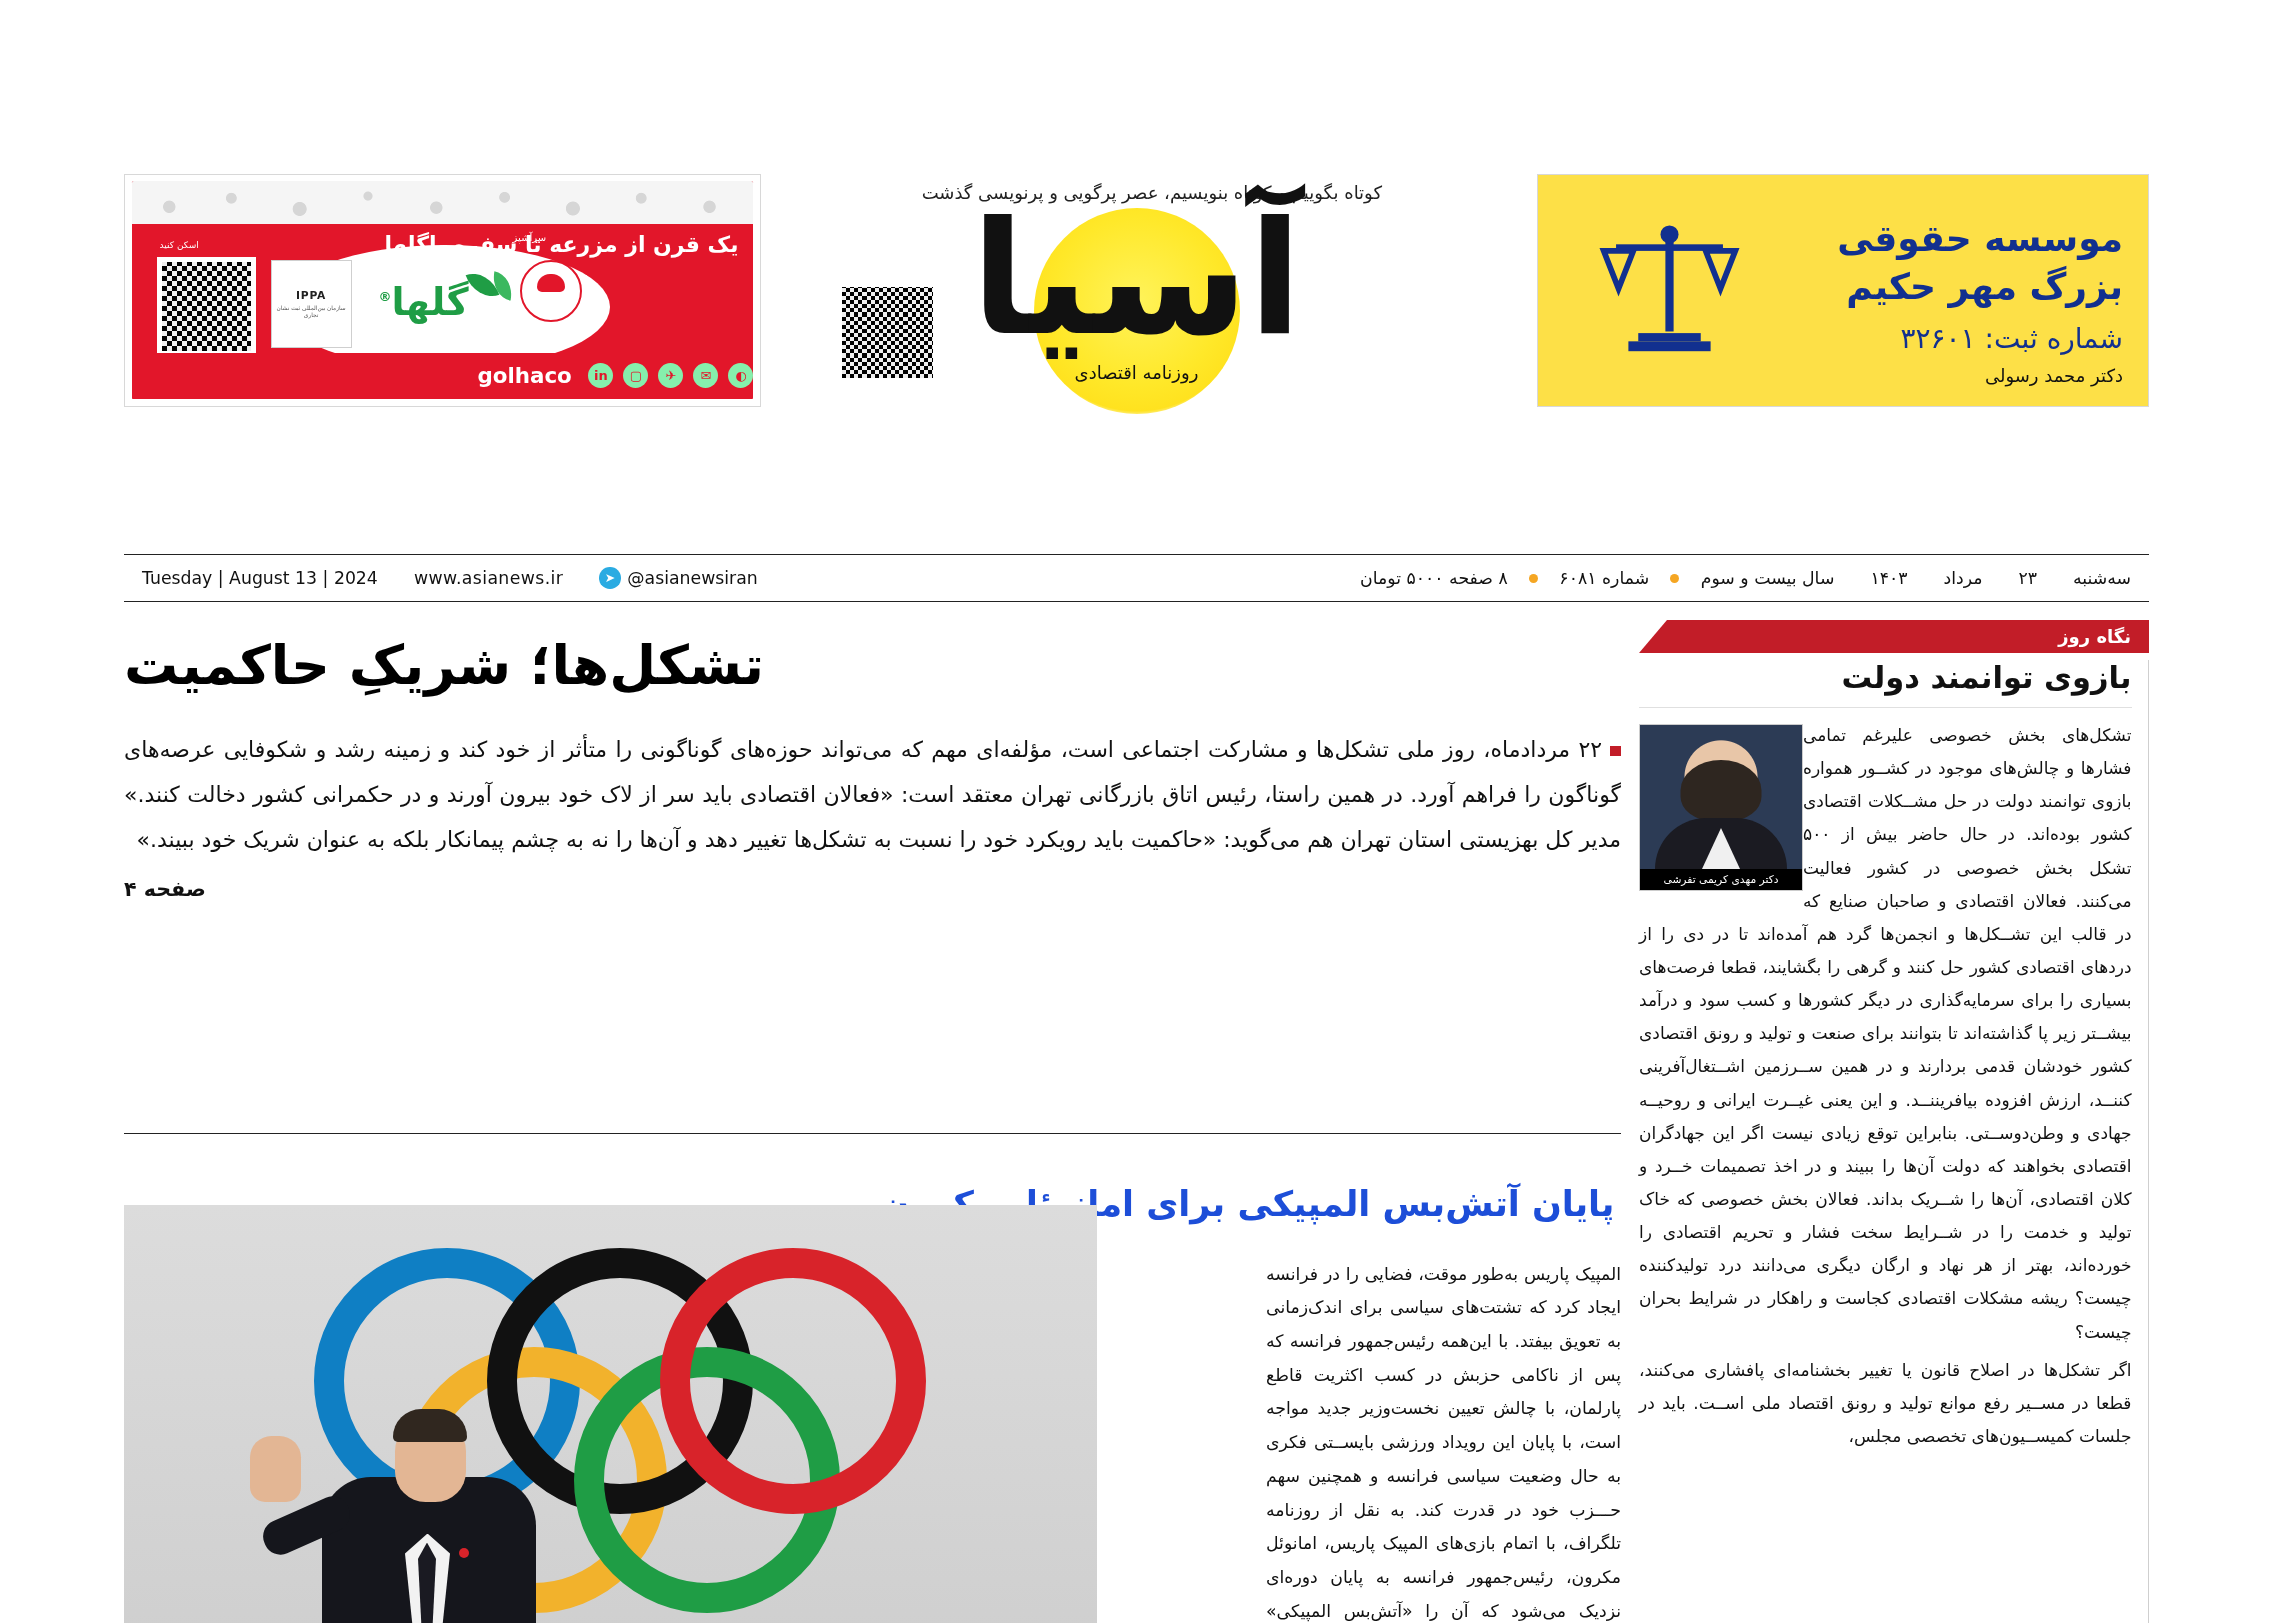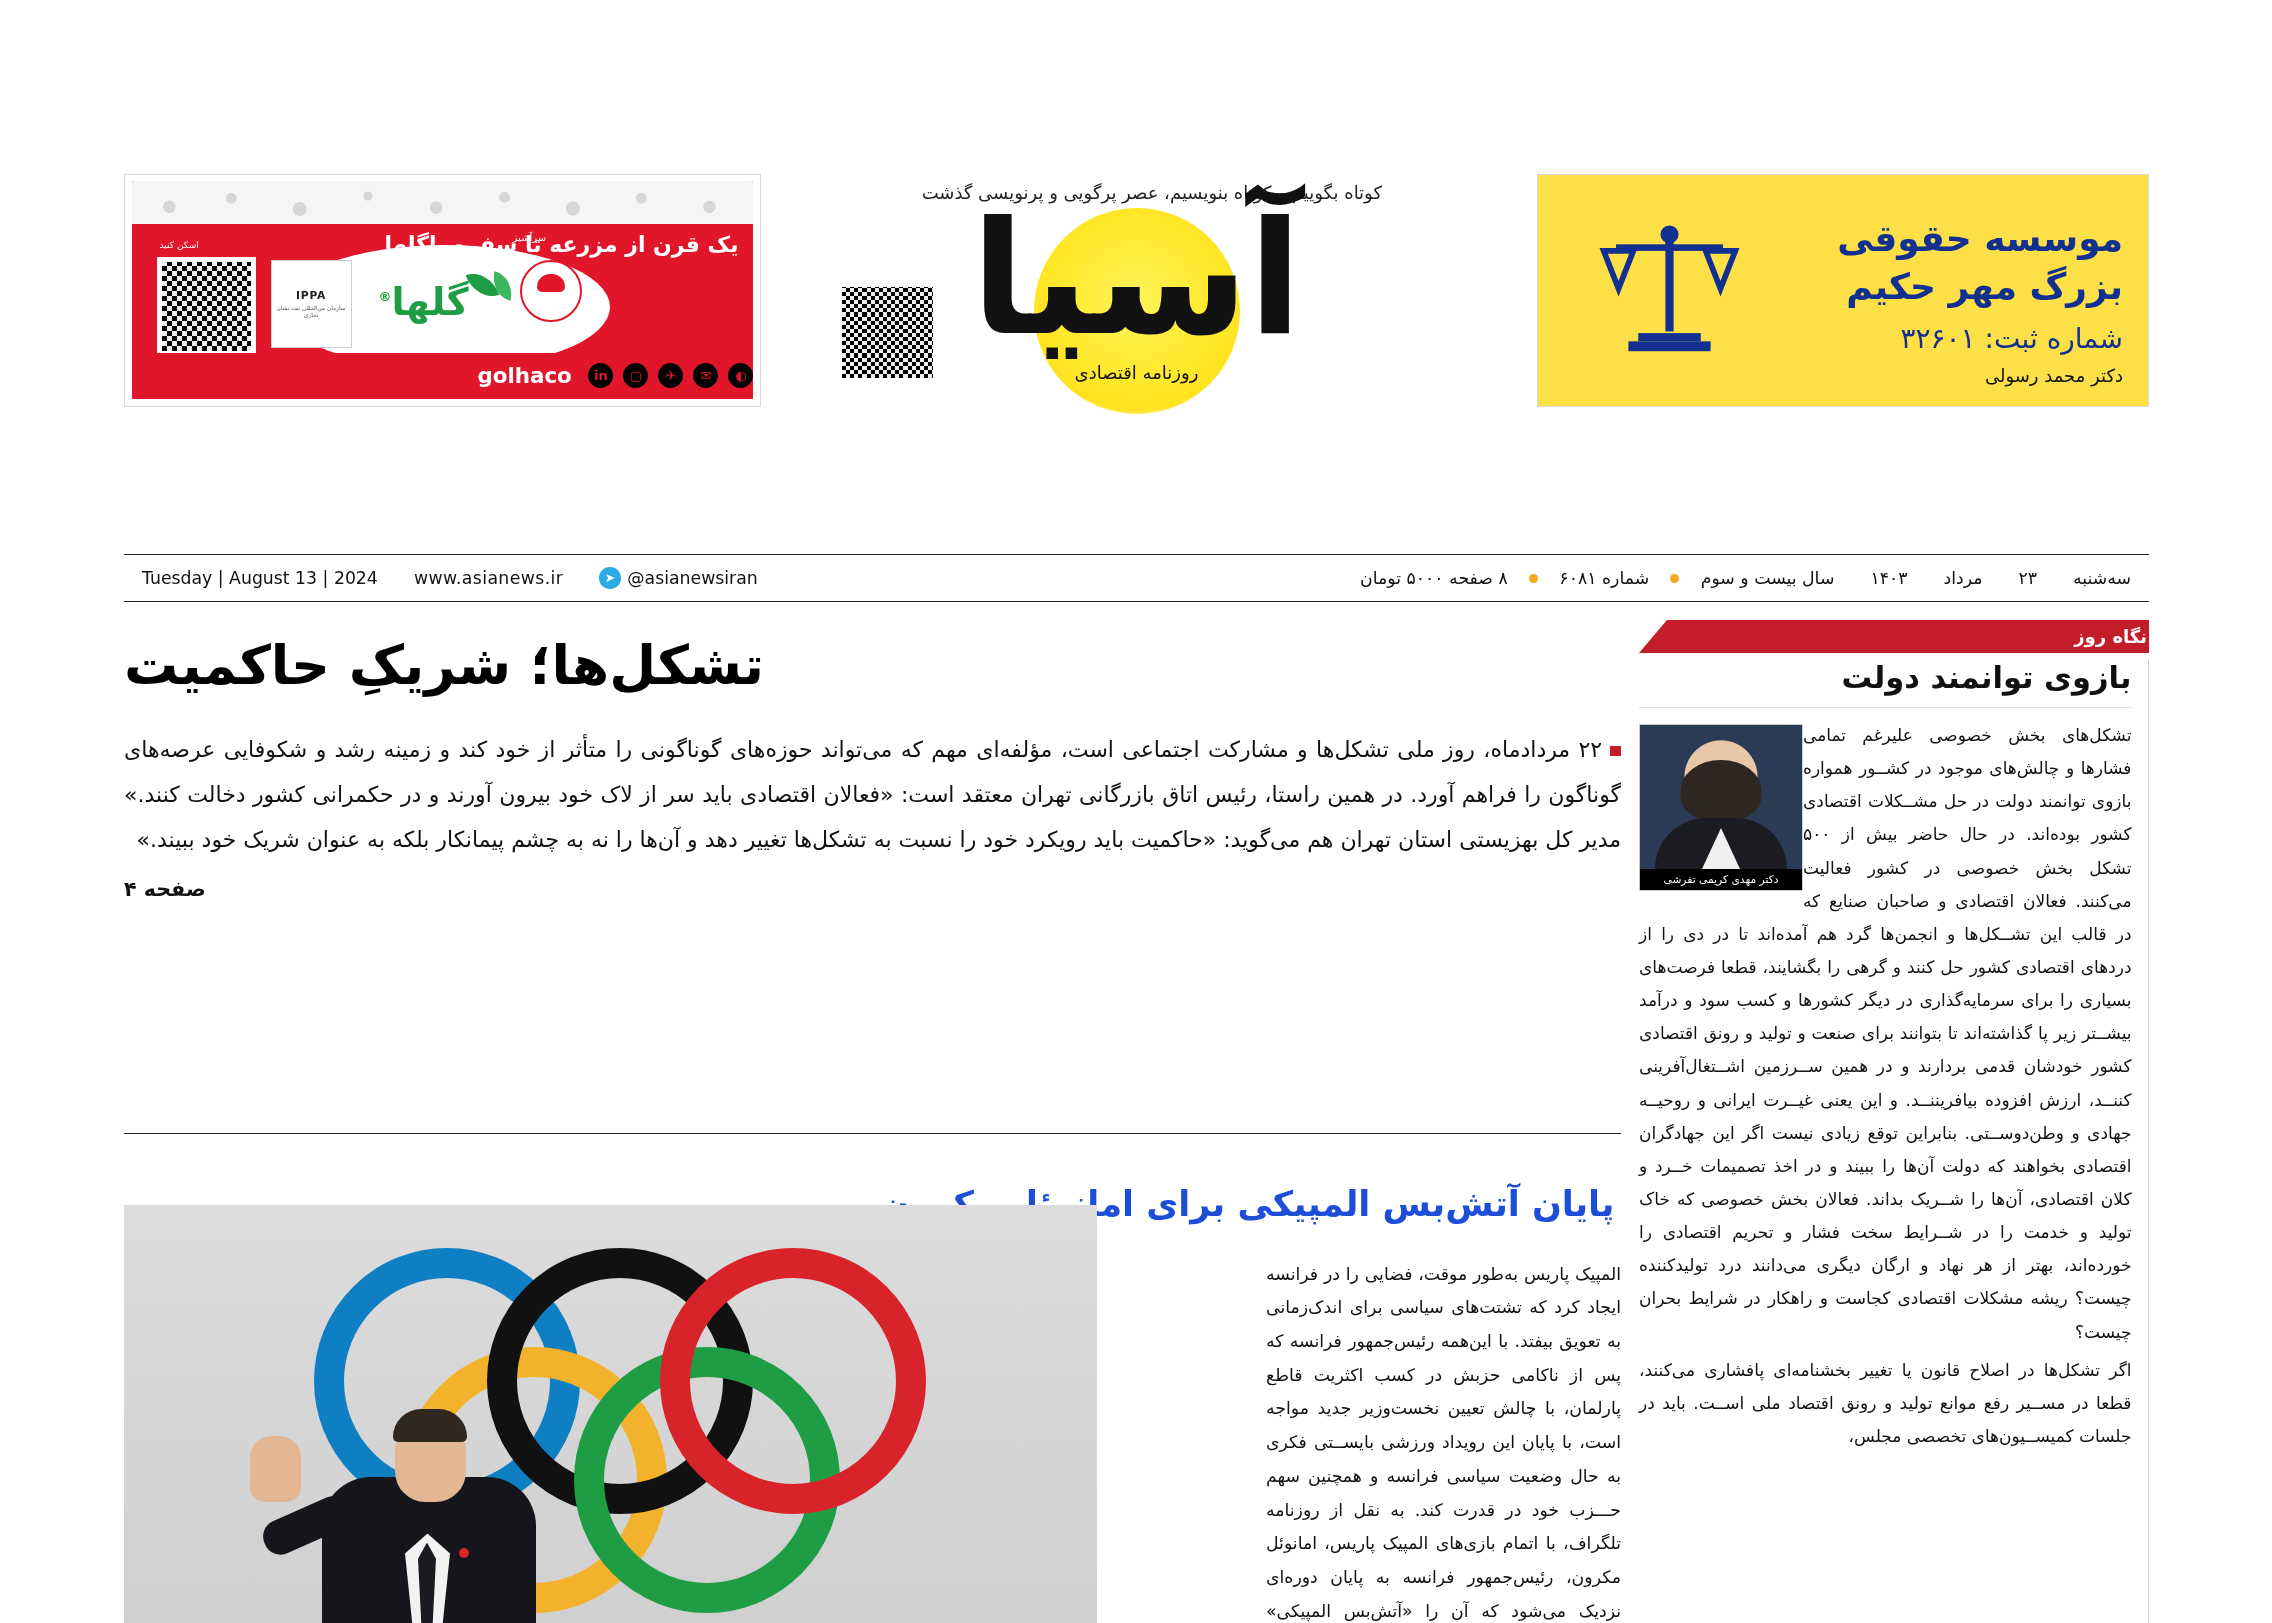--- a/index.html
+++ b/index.html
@@ -187,21 +187,21 @@
     background: #e2162a;
     display: flex;
     align-items: center;
     gap: 10px;
     padding-right: 0;
     padding-left: 21.4px;
   }
   .promo-footer .soc {
     width: 25px; height: 25px;
     border-radius: 50%;
-    background: #000000;
+    background: #86efac;
     color: #e2162a;
     font-size: 13px;
     display: flex; align-items: center; justify-content: center;
     font-weight: bold;
   }
   .promo-handle {
     font-size: 21.4px;
     font-weight: bold;
     color: #ffffff;
     margin-right: 6.6px;
@@ -396,21 +396,21 @@
     bottom: 0;
   }
   .sb-ribbon {
     position: relative;
     height: 33px;
     background: #c21d28;
     color: #fff;
     display: flex;
     align-items: center;
     justify-content: flex-start;
-    padding-right: 2px;
+    padding-right: 18px;
     font-size: 18px;
     font-weight: bold;
   }
   .sb-ribbon .notch {
     position: absolute;
     left: 0px;
     top: 0;
     width: 0; height: 0;
     border-top: 33px solid #fff;
     border-right: 28px solid transparent;

